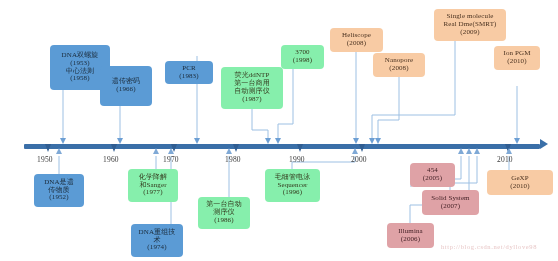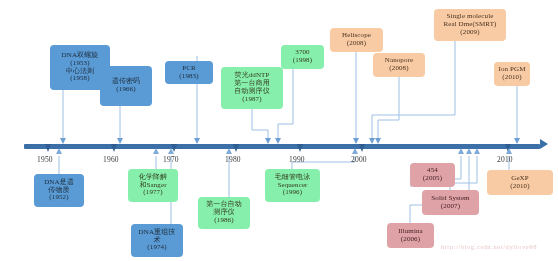--- a/index.html
+++ b/index.html
@@ -195,21 +195,21 @@
       </div>
       <div class="box orange" style="left: 373px; top: 53px; width: 52px; height: 24px;">
         <span>Nanopore</span>
         <span>(2008)</span>
       </div>
       <div class="box orange" style="left: 434px; top: 9px; width: 72px; height: 32px;">
         <span>Single molecule</span>
         <span>Real Dme(SMRT)</span>
         <span>(2009)</span>
       </div>
-      <div class="box orange" style="left: 494px; top: 62px; width: 36px; height: 24px;">
+      <div class="box orange" style="left: 494px; top: 46px; width: 46px; height: 24px;">
         <span>Ion PGM</span>
         <span>(2010)</span>
       </div>
       <div class="box blue" style="left: 34px; top: 174px; width: 50px; height: 33px;">
         <span>DNA是遗</span>
         <span>传物质</span>
         <span>(1952)</span>
       </div>
       <div class="box green" style="left: 128px; top: 169px; width: 50px; height: 33px;">
         <span>化学降解</span>

